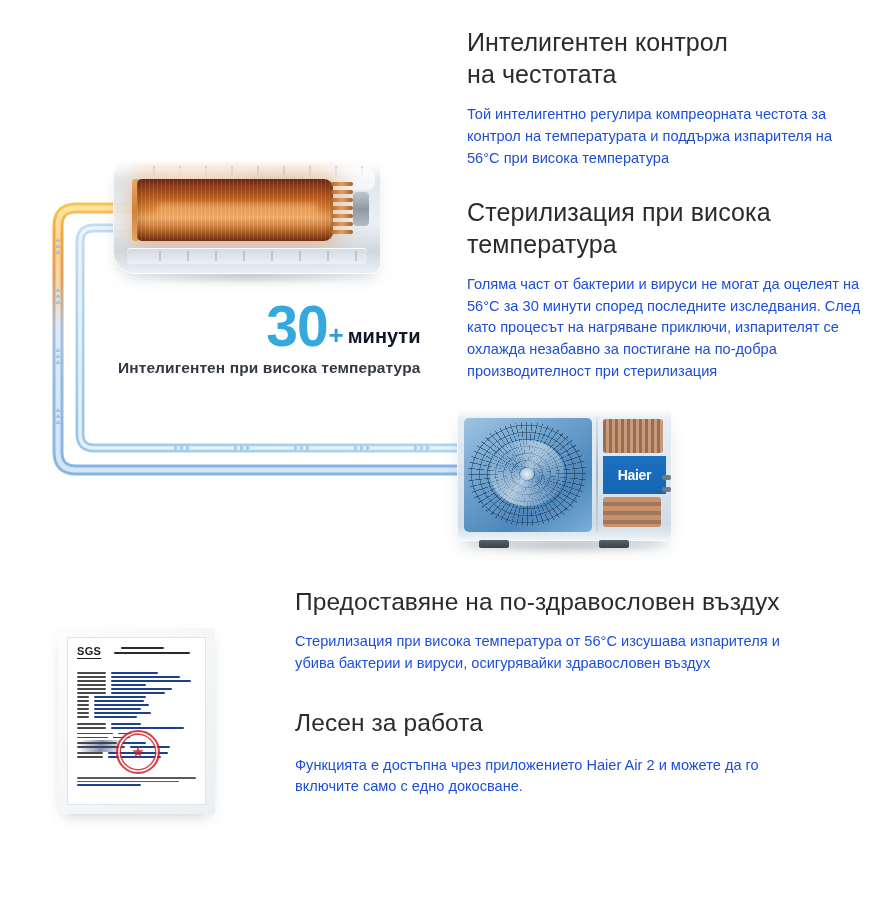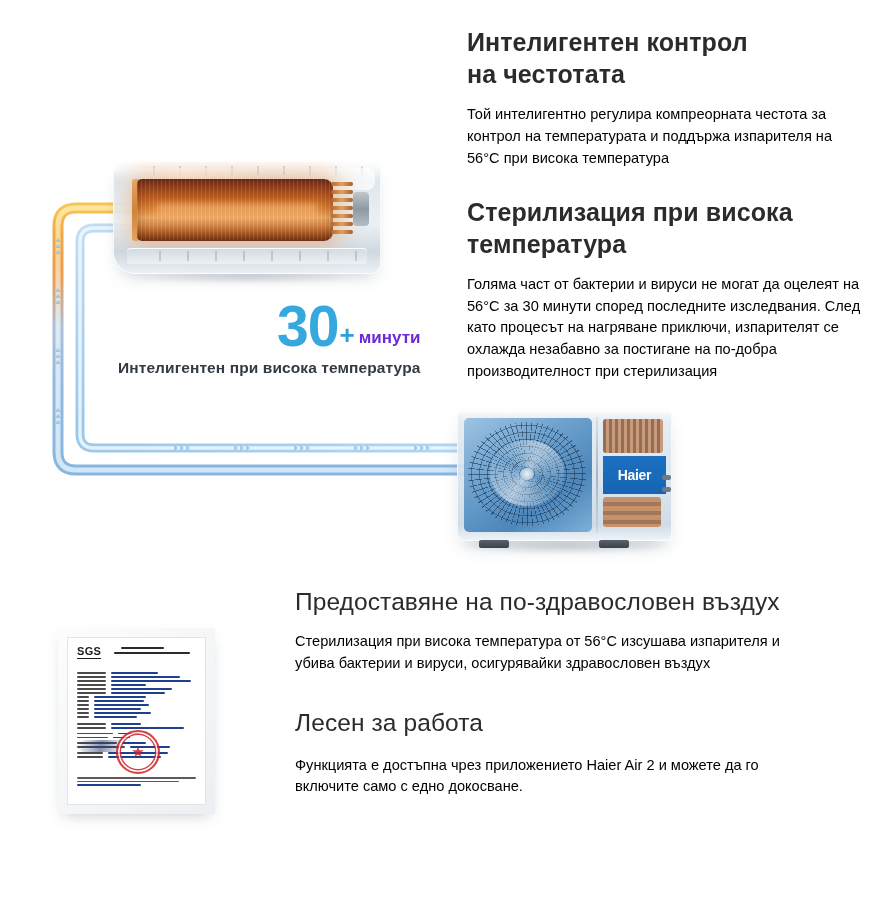--- a/index.html
+++ b/index.html
@@ -14,27 +14,27 @@
 
   
   .h-light{
     font-weight:300;
     color:#2b2b2b;
     line-height:1.28;
     letter-spacing:.1px;
   }
   .body-txt{
     font-weight:400;
-    color:#000000;
+    color:#1d4ed8;
     line-height:1.5;
   }
 
   
   .top-right{position:absolute;left:467px;top:26px;width:400px;}
-  .top-right h2{margin:0;font-size:25px;font-weight:bold;}
+  .top-right h2{margin:0;font-size:25px;}
   .top-right .p1{margin:14px 0 0 0;font-size:14.6px;width:395px;}
   .top-right h2.second{margin:26px 0 0 0;font-size:25px;}
   .top-right .p2{margin:14px 0 0 0;font-size:14.6px;width:398px;}
 
   
   .bot-right{position:absolute;left:295px;top:586px;width:520px;}
   .bot-right h2{margin:0;font-size:24.5px;}
   .bot-right .p1{margin:14px 0 0 0;font-size:14.6px;width:505px;}
   .bot-right h2.second{margin:32px 0 0 0;font-size:24.5px;}
   .bot-right .p2{margin:16px 0 0 0;font-size:14.6px;width:490px;}
@@ -44,21 +44,21 @@
   .stat-line{display:flex;align-items:flex-end;justify-content:flex-end;}
   .stat-num{
     font-size:57px;font-weight:700;color:#35a8dd;
     line-height:.92;letter-spacing:-1px;
   }
   .stat-plus{
     font-size:26px;font-weight:700;color:#2f9fd8;
     margin:0 4px 4px 1px;line-height:1;
   }
   .stat-unit{
-    font-size:17px;font-weight:700;color:#6d28d9;
+    font-size:20px;font-weight:700;color:#0f172a;
     margin:0 0 6px 0;line-height:1;
   }
   .stat-sub{
     margin-top:7px;font-size:15.5px;font-weight:700;color:#333a45;
     letter-spacing:.1px;
   }
 
   
   .sgs-caption{position:absolute;left:57px;top:818px;width:520px;}
   .sgs-caption .title{

